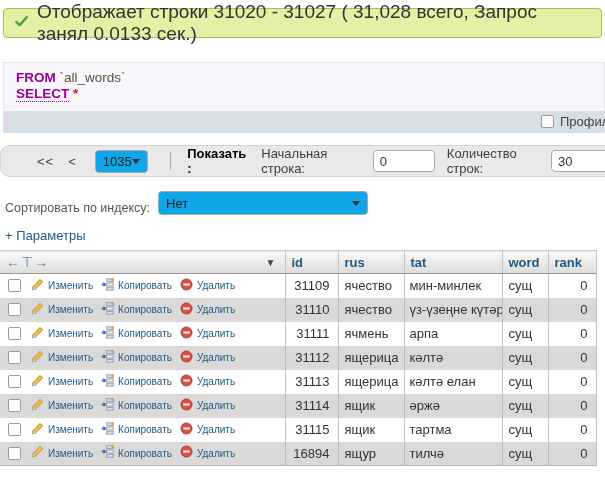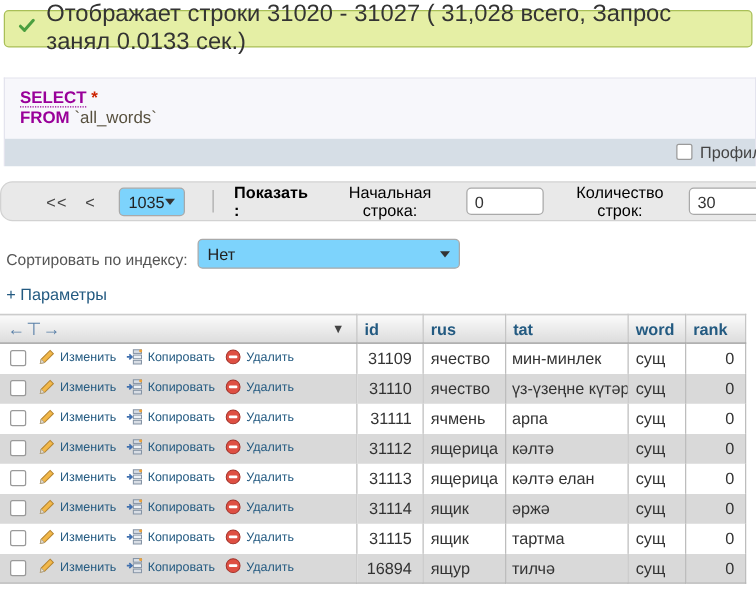--- a/index.html
+++ b/index.html
@@ -27,29 +27,29 @@
 
   .cb { width: 13px; height: 13px; background: #fff; border: 1px solid #9a9a9a;
     border-radius: 2px; display: inline-block; flex: 0 0 13px; }
 
   
   .navbar { margin-top: 12px; width: 630px; height: 32px; background: #e9e9e9;
     border: 1px solid #d2d2d2; border-radius: 10px; display: flex; align-items: center;
     padding-left: 36px; font-size: 13px; }
   .pg-link { color: #444; text-decoration: none; letter-spacing: 1px; }
   .pg-prev { margin-left: 14px; }
-  .selectbox { background: #7dd3fc; border: 1px solid #a9a9a9; border-radius: 4px;
+  .selectbox { background: #0ea5e9; border: 1px solid #a9a9a9; border-radius: 4px;
     height: 23px; display: flex; align-items: center; justify-content: space-between;
     padding: 0 7px; font-size: 13px; color: #222; cursor: default; }
   .page-select { margin-left: 18px; width: 58px; }
   .caret { width: 0; height: 0; border-left: 4px solid transparent;
     border-right: 4px solid transparent; border-top: 5px solid #333; }
   .vdiv { margin-left: 22px; width: 1px; height: 18px; background: #aaa; }
   .show-label { margin-left: 16px; font-weight: bold; color: #000; }
-  .gray-label { color: #000000; text-align: center; }
+  .gray-label { color: #404040; }
   .start-label { margin-left: 14px; }
   .txt-input { border: 1px solid #a9a9a9; border-radius: 4px; height: 22px;
     font-size: 13px; color: #333; padding: 0 6px; font-family: "Liberation Sans", sans-serif; }
   .start-input { margin-left: 10px; width: 62px; }
   .num-label { margin-left: 12px; }
   .num-input { margin-left: 6px; width: 78px; }
 
   
   .sort-row { margin: 14px 0 0 5px; display: flex; align-items: flex-end;
     font-size: 12.5px; color: #555; }
@@ -92,22 +92,22 @@
     <svg width="15" height="15" viewBox="0 0 16 16">
       <path d="M2.5 8.5 L6 12 L13.5 3.5" stroke="#4b9f3f" stroke-width="2.6" fill="none" stroke-linecap="round" stroke-linejoin="round"></path>
     </svg>
   </span>
   <span>Отображает строки 31020 - 31027 ( 31,028 всего, Запрос занял 0.0133 сек.)</span>
 </div>
 
 
 <div class="sql-panel">
   <div class="sql-code">
+    <div class="sql-line"><span class="kw">FROM</span><span> </span><span class="sql-table">`all_words`</span></div>
     <div class="sql-line"><span class="kw kw-doc">SELECT</span><span> </span><span class="sql-star">*</span></div>
-    <div class="sql-line"><span class="kw">FROM</span><span> </span><span class="sql-table">`all_words`</span></div>
   </div>
   <div class="sql-footer">
     <span class="profiling">
       <span class="cb"></span>
       <span>Профилирование</span>
     </span>
   </div>
 </div>
 
 

